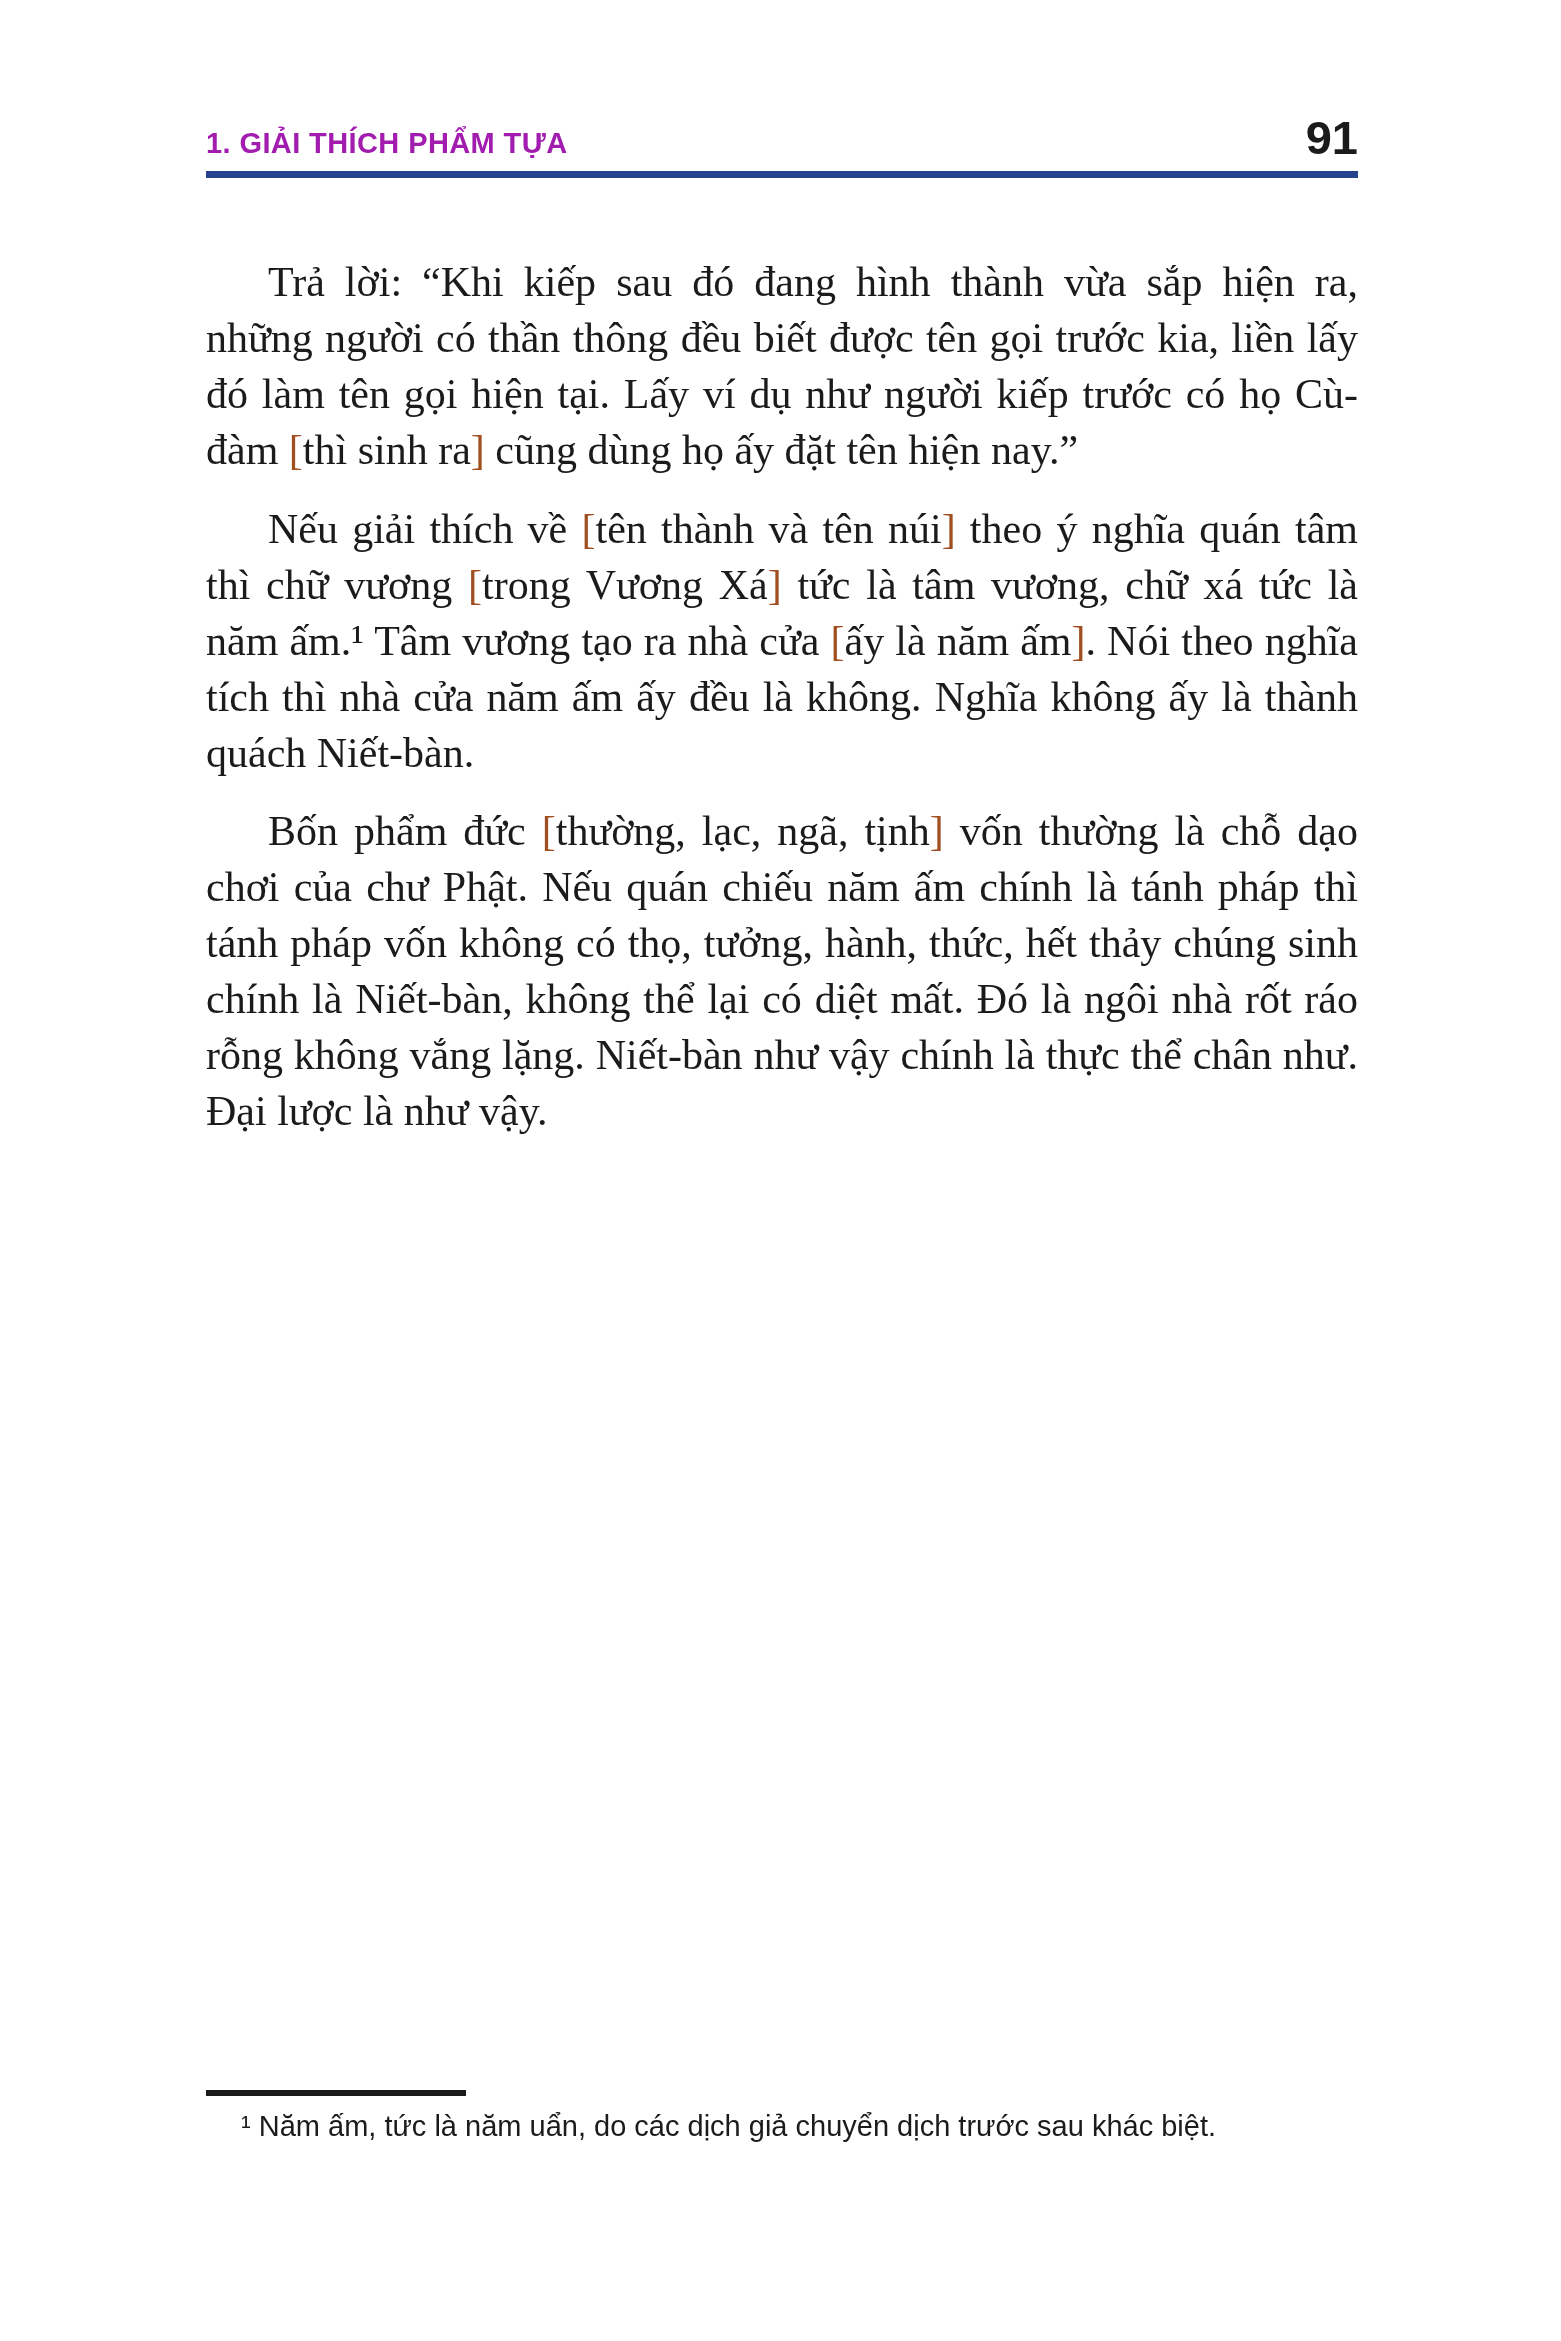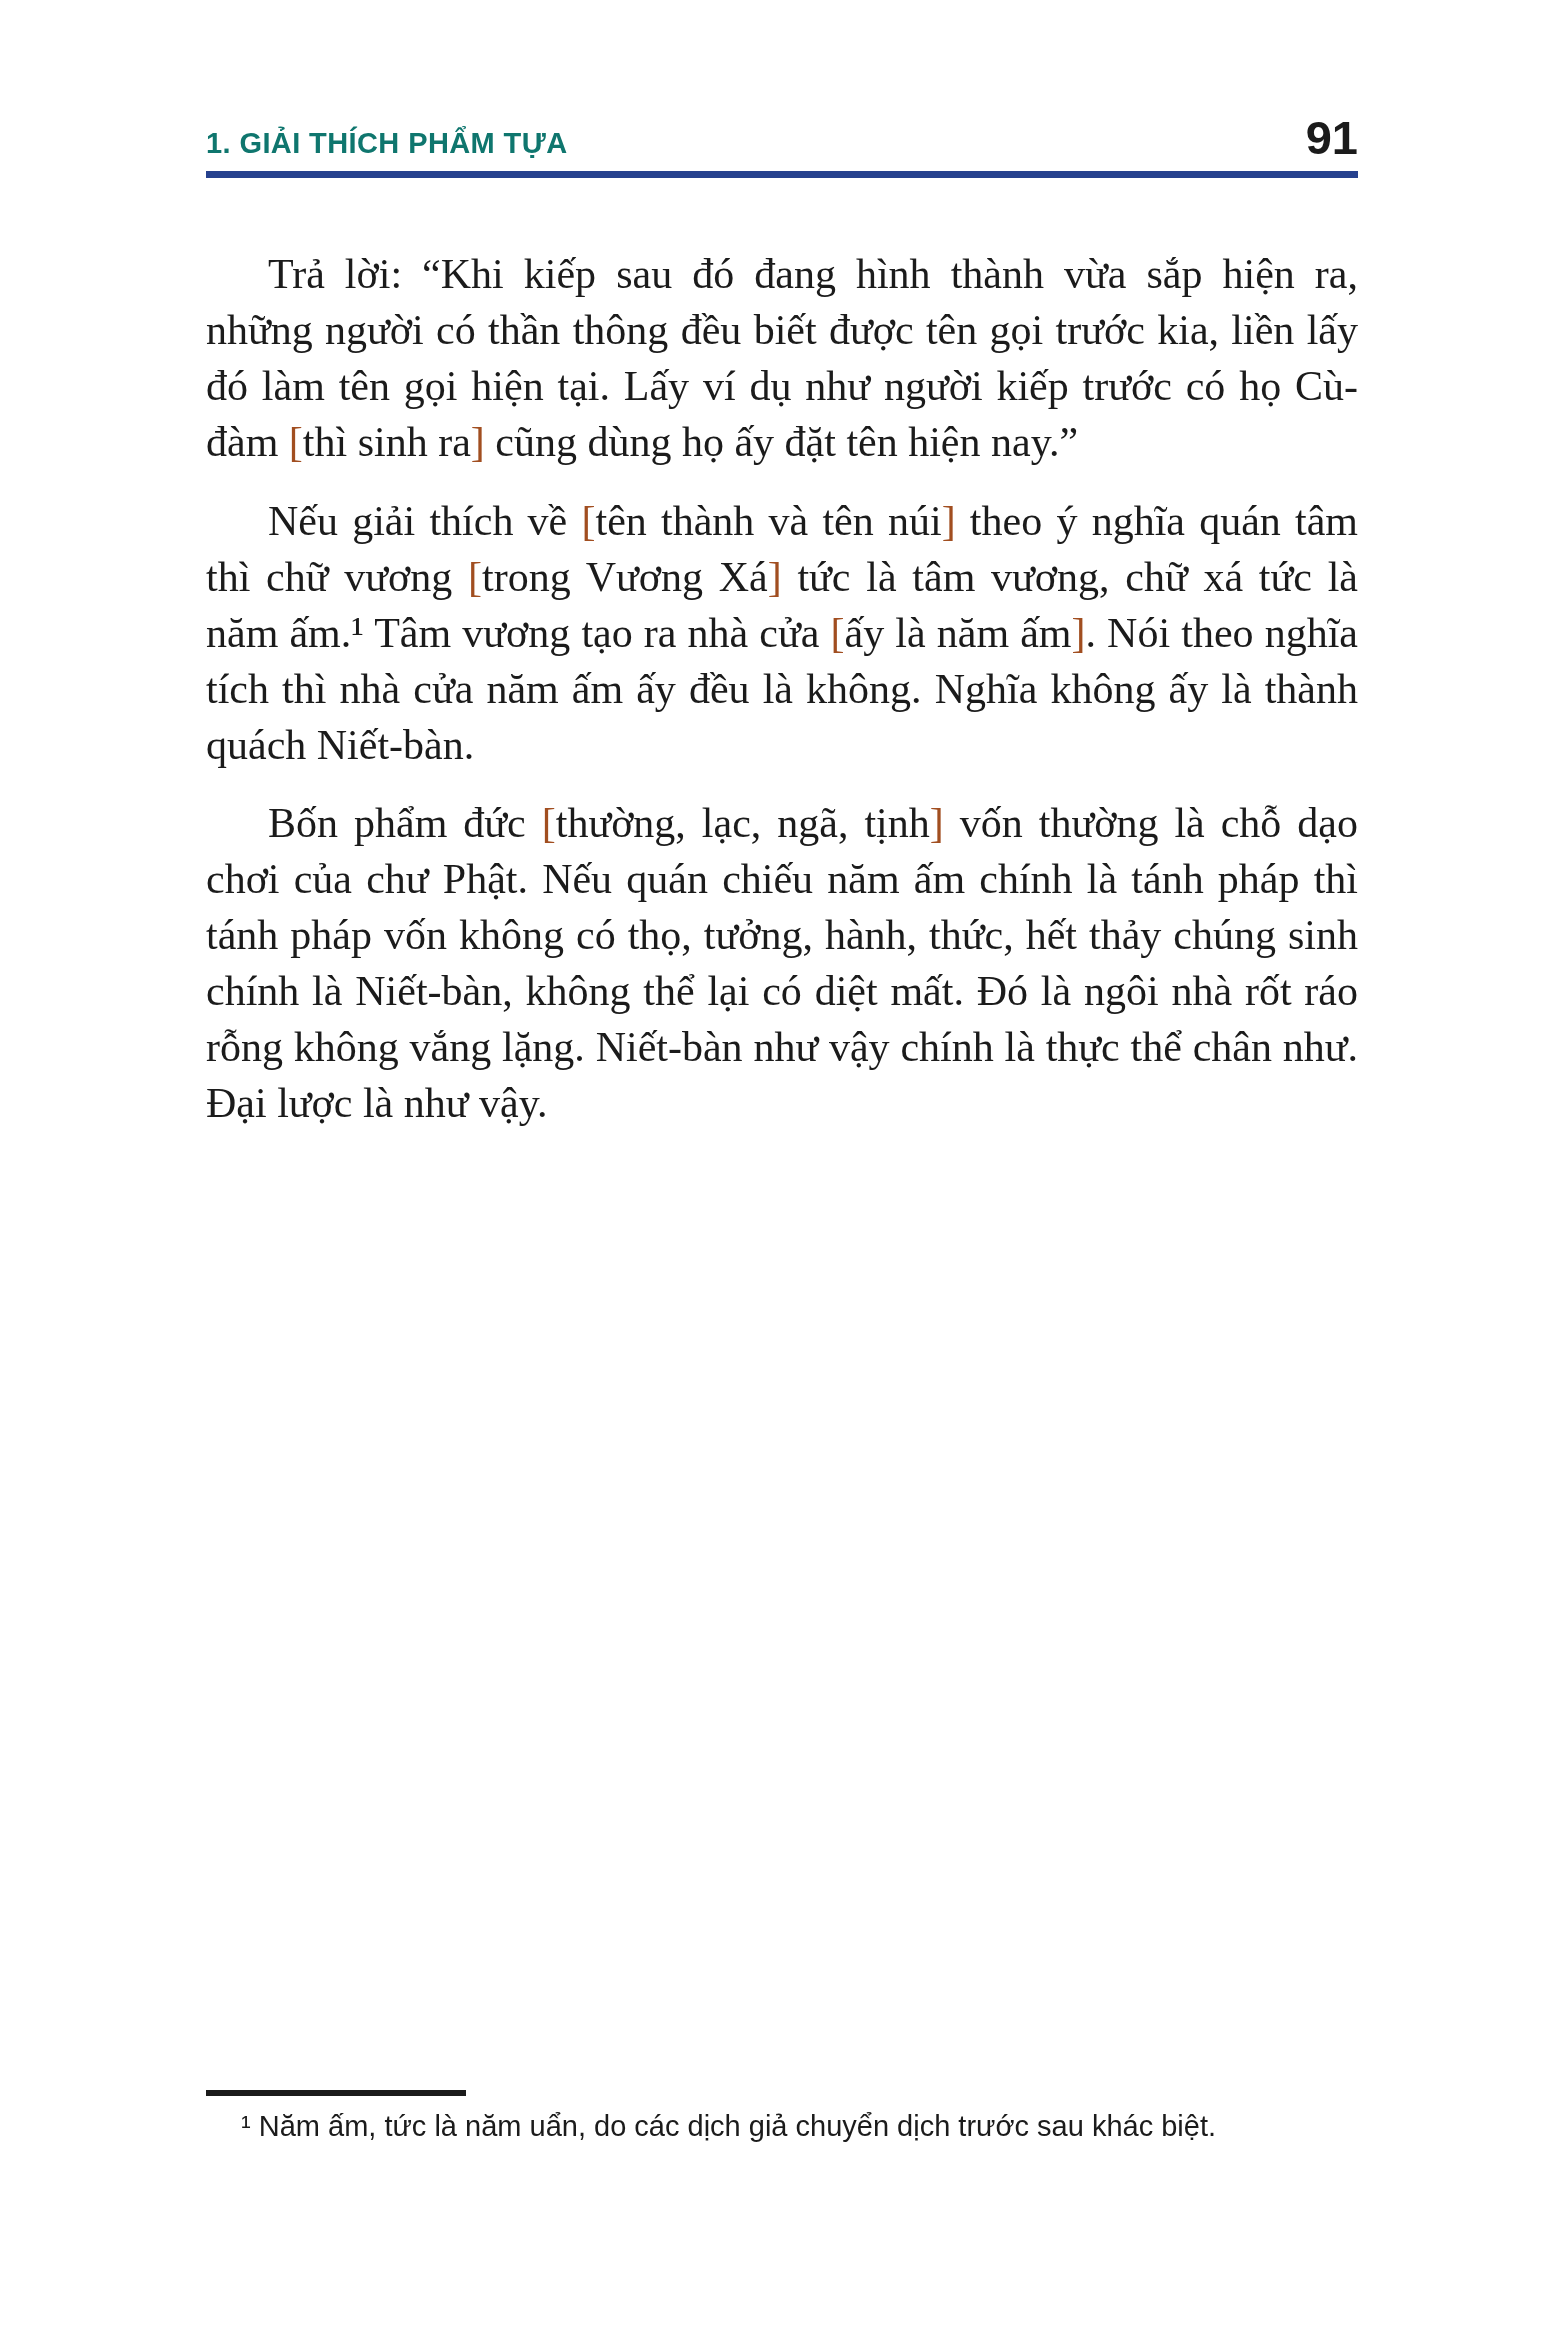--- a/index.html
+++ b/index.html
@@ -20,21 +20,21 @@
     height: 42px;
     display: flex;
     justify-content: space-between;
     align-items: flex-end;
   }
   .section-title {
     font-family: "Liberation Sans", sans-serif;
     font-weight: bold;
     font-size: 29px;
     letter-spacing: 0.4px;
-    color: #0f766e;
+    color: #a21caf;
     line-height: 1;
     padding-bottom: 5.2px;
   }
   .page-number {
     font-family: "Liberation Sans", sans-serif;
     font-weight: bold;
     font-size: 47px;
     color: #1b1b1b;
     line-height: 1;
     padding-bottom: 1.7px;
@@ -43,21 +43,21 @@
     position: absolute;
     left: 206px;
     top: 171px;
     width: 1152px;
     height: 7px;
     background: #26418e;
   }
   .body-text {
     position: absolute;
     left: 206px;
-    top: 246px;
+    top: 254px;
     width: 1152px;
     font-family: Liberation Serif, serif;
   }
   .body-text p {
     margin: 0 0 22.6px 0;
     font-size: 42px;
     line-height: 56px;
     text-align: justify;
     text-indent: 62px;
   }

